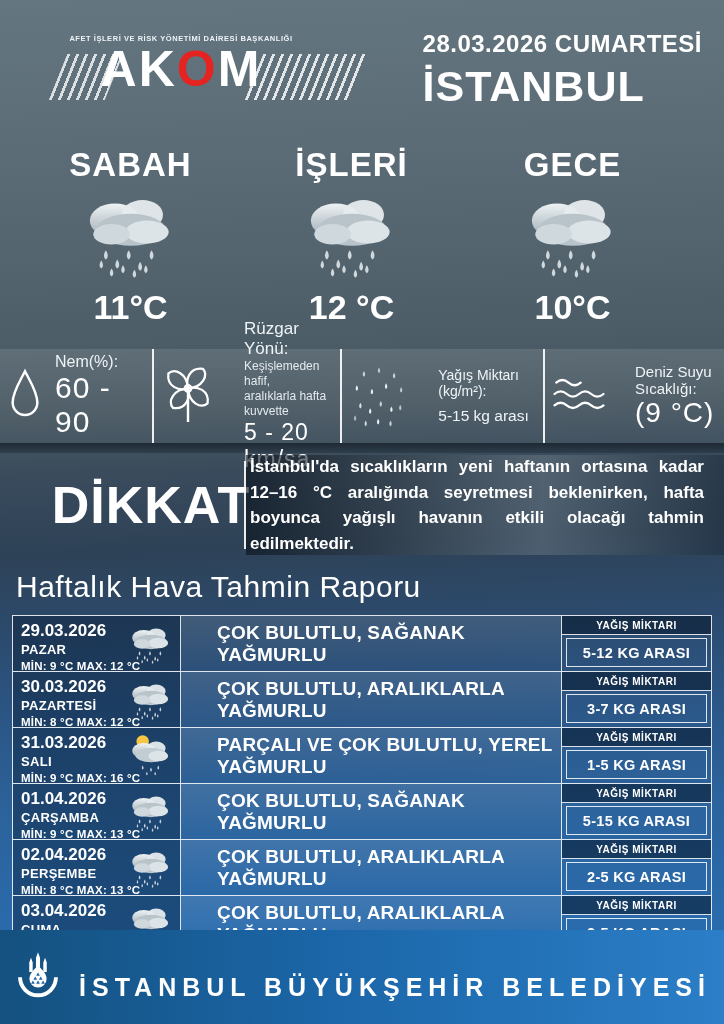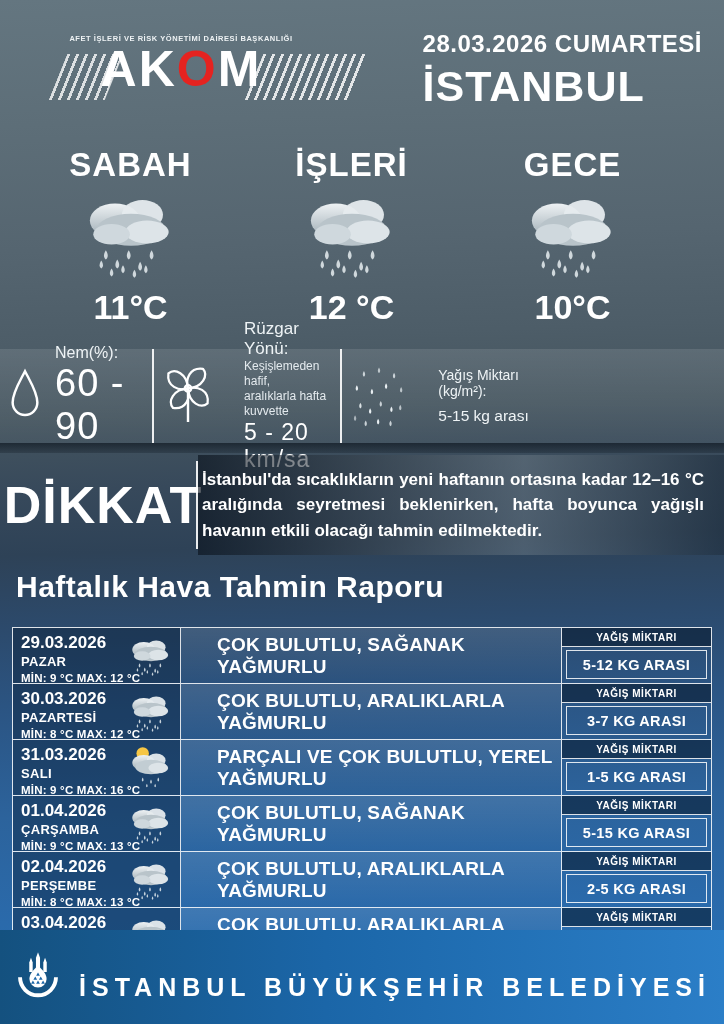--- a/index.html
+++ b/index.html
@@ -35,41 +35,41 @@
   .period-icon{height:104px;margin-top:0;}
   .period-temp{font-size:34px;font-weight:800;}
 
   
   .metrics{height:94px;display:flex;align-items:stretch;
     background:linear-gradient(180deg, rgba(255,255,255,0.11), rgba(255,255,255,0.03));}
   .metric{display:flex;align-items:center;justify-content:center;gap:11px;padding:0 6px;box-sizing:border-box;}
   .metric+.metric{border-left:2px solid rgba(255,255,255,0.9);gap:28px;}
   .m1{width:21%;} .m2{width:26%;} .m3{width:28%;} .m4{width:25%;}
   .m-label{font-size:16px;font-weight:400;color:#eef3f5;}
-  .m-big{font-size:38px;font-weight:400;letter-spacing:1px;}
+  .m-big{font-size:30px;font-weight:400;letter-spacing:1px;}
   .m2 .m-label{font-size:17px;}
   .m-desc{font-size:12px;line-height:1.25;color:#e4eaee;}
   .m2 .m-big{font-size:23px;}
   .m3 .m-label{font-size:14px;}
   .m3 .m-val{font-size:15.5px;margin-top:8px;}
   .m4 .m-label{font-size:15px;}
   .m4 .m-big{font-size:28px;}
   .shadow-strip{height:10px;background:linear-gradient(180deg, rgba(3,10,18,0.55), rgba(3,10,18,0.22));}
 
   
   .alert{display:flex;align-items:stretch;height:100px;padding:0 0 0 10px;margin-top:2px;}
   .alert-title{width:186px;display:flex;align-items:center;justify-content:center;
-    font-size:52px;font-weight:900;letter-spacing:1px;}
+    font-size:52px;font-weight:900;letter-spacing:1px;margin-left:48px;}
   .alert-divider{width:2px;background:rgba(255,255,255,0.9);margin:6px 0;}
   .alert-text{flex:1;display:flex;align-items:center;padding:10px 20px 10px 4px;
     background:linear-gradient(90deg, rgba(8,16,26,0.62), rgba(118,132,142,0.42) 62%, rgba(30,45,60,0.55));
     font-size:17px;font-weight:700;line-height:1.5;text-align:justify;}
 
   
-  .weekly-title{font-size:30px;font-weight:700;letter-spacing:.5px;margin:15px 0 23px 16px;}
+  .weekly-title{font-size:30px;font-weight:400;letter-spacing:.5px;margin:15px 0 11px 16px;}
   .wtable{margin:0 12px;border:1px solid rgba(255,255,255,0.85);}
   .trow{display:flex;height:55px;border-bottom:1px solid rgba(255,255,255,0.85);}
   .trow:last-child{border-bottom:none;}
   .cell-date{width:168px;position:relative;padding:5px 8px;box-sizing:border-box;
     background:rgba(8,28,50,0.40);border-right:1px solid rgba(255,255,255,0.85);}
   .r-date{font-size:17px;font-weight:800;}
   .r-day{font-size:13px;font-weight:800;margin-top:1px;letter-spacing:.3px;}
   .r-minmax{font-size:11.5px;font-weight:800;margin-top:3px;letter-spacing:.2px;white-space:nowrap;}
   .r-icon{position:absolute;right:3px;top:5px;}
   .cell-cond{flex:1;display:flex;align-items:center;padding-left:36px;
@@ -254,20 +254,29 @@
   </div>
   <div class="metric m3">
     <span><svg width="62" height="72">
           <use href="#sym-shower"></use>
         </svg></span>
     <span>
       <div class="m-label">Yağış Miktarı (kg/m²):</div>
       <div class="m-label m-val">5-15 kg arası</div>
     </span>
   </div>
+  <div class="metric m4">
+    <span><svg width="56" height="44">
+          <use href="#sym-waves"></use>
+        </svg></span>
+    <span>
+      <div class="m-label">Deniz Suyu Sıcaklığı:</div>
+      <div class="m-big">(9 °C)</div>
+    </span>
+  </div>
 </div>
 <div class="shadow-strip"></div>
 
 <div class="alert">
   <div class="alert-title">DİKKAT</div>
   <div class="alert-divider"></div>
   <div class="alert-text">İstanbul'da sıcaklıkların yeni haftanın ortasına kadar 12–16 °C aralığında seyretmesi beklenirken, hafta boyunca yağışlı havanın etkili olacağı tahmin edilmektedir.</div>
 </div>
 
 <div class="weekly-title">Haftalık Hava Tahmin Raporu</div>

